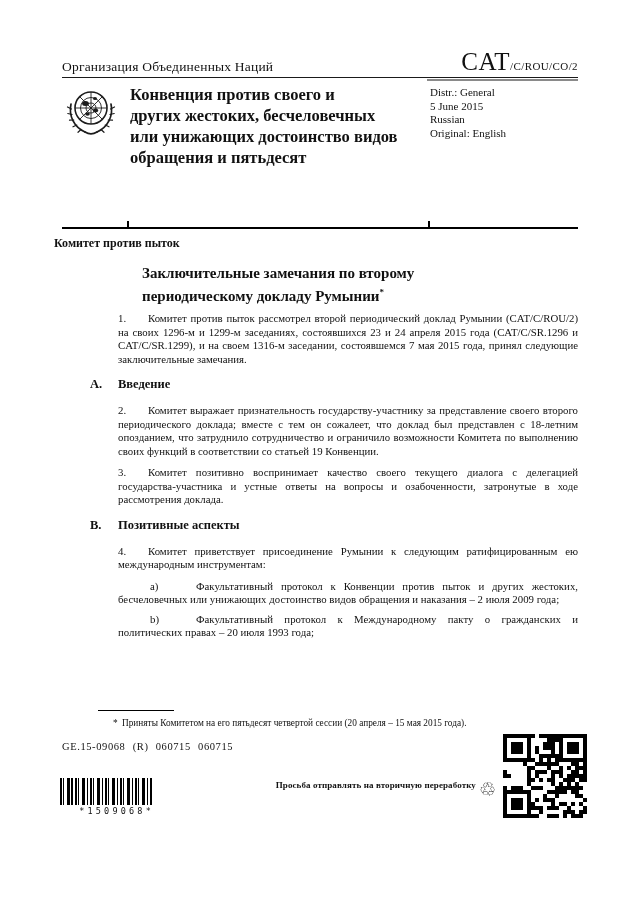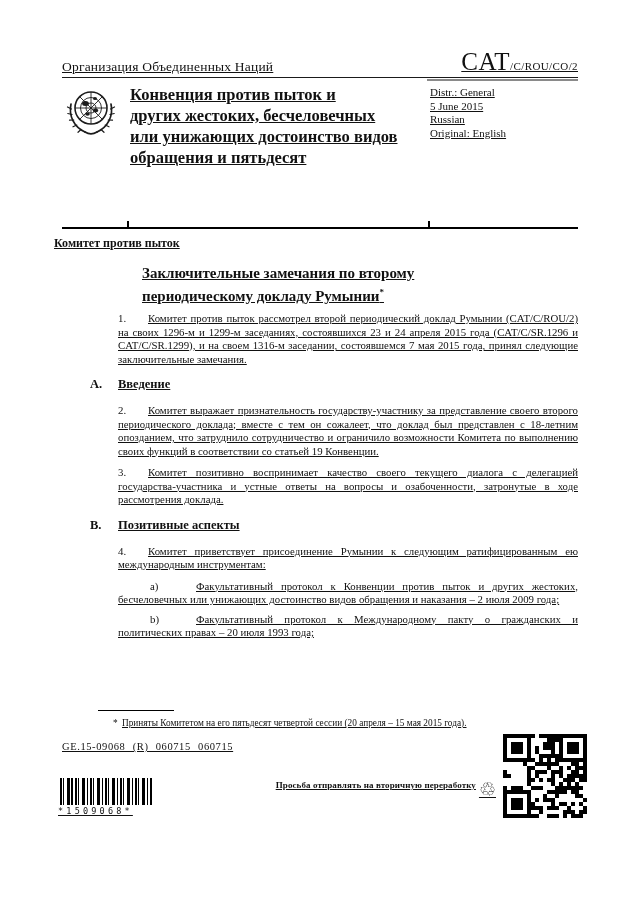--- a/index.html
+++ b/index.html
@@ -2,21 +2,21 @@
 <html><head>
 <meta charset="utf-8">
 <style>
   * { margin:0; padding:0; box-sizing:border-box; }
   html,body { background:#fff; }
   body {
     width:640px; height:905px; position:relative; overflow:hidden;
     font-family:"Liberation Serif","DejaVu Serif",serif;
     color:#111;
   }
-  .abs { position:absolute;text-decoration:underline; }
+  .abs { position:absolute; }
 
   
   .org-name { left:62px; top:59px; font-size:13.5px; letter-spacing:.2px; }
   .doc-symbol { top:48px; right:62px; white-space:nowrap; }
   .doc-symbol .big { font-size:25px; letter-spacing:.5px; }
   .doc-symbol .small { font-size:11px; letter-spacing:.4px; }
   .rule-top { left:62px; top:77px; width:516px; height:1px; background:#1a1a1a; }
   .rule-top-right { left:427px; top:79px; width:151px; height:2px; background:#8a8a8a; }
 
   
@@ -43,21 +43,21 @@
   
   .footnote-rule { left:98px; top:710px; width:76px; height:1px; background:#000; }
   .footnote { left:98px; top:718px; width:470px; font-size:9.3px; line-height:11px; white-space:nowrap; }
   .footnote .fn-mark { display:inline-block; width:9px; margin-left:15px; }
 
   
   .ge-number { left:62px; top:741px; font-size:10.5px; letter-spacing:.6px; word-spacing:4px; }
   .barcode { left:60px; top:778px; width:92px; height:27px; background:
       repeating-linear-gradient(90deg,#000 0 2px,#fff 2px 3px,#000 3px 4px,#fff 4px 7px,#000 7px 10px,#fff 10px 11.5px,#000 11.5px 12.5px,#fff 12.5px 15px);
   }
-  .barcode-text { left:58px; top:806px; width:96px; font-family:"DejaVu Sans Mono",monospace; font-size:8.5px; letter-spacing:3.2px; text-align:left; white-space:nowrap; }
+  .barcode-text { left:58px; top:806px; width:96px; font-family:"DejaVu Sans Mono",monospace; font-size:8.5px; letter-spacing:3.2px; text-align:right; white-space:nowrap; }
   .recycle-line { left:230px; top:780px; width:266px; height:24px; display:flex; justify-content:flex-end; gap:3px; }
   .recycle-text { font-size:9px; font-weight:bold; letter-spacing:.1px; white-space:nowrap; }
   .recycle-glyph { font-family:"DejaVu Sans",sans-serif; font-size:19px; line-height:19px; color:#222; }
   .qr { left:503px; top:734px; width:84px; height:84px; }
 </style>
 </head>
 <body>
 
 <div class="abs org-name">Организация Объединенных Наций</div>
 <div class="abs doc-symbol"><span class="big">CAT</span><span class="small">/C/ROU/CO/2</span></div>
@@ -83,21 +83,21 @@
       <path d="M49,20 C51.5,32 46,43 35,48"></path>
       <path d="M23,48 C27,50.5 31,50.5 35,48"></path>
     </g>
     <g stroke="#1c1c1c" stroke-width="1.2" stroke-linecap="round">
       <path d="M9.5,25 l-4,-2 M10,30.5 l-4.2,-1 M11.8,36 l-4.3,.2 M14.8,41 l-3.8,1.8 M19,45.5 l-3,2.8"></path>
       <path d="M48.5,25 l4,-2 M48,30.5 l4.2,-1 M46.2,36 l4.3,.2 M43.2,41 l3.8,1.8 M39,45.5 l3,2.8"></path>
     </g>
   </svg>
 </div>
 <div class="abs mast-title">
-  <div>Конвенция против пыток и</div>
+  <div>Конвенция против своего и</div>
   <div>других жестоких, бесчеловечных</div>
   <div>или унижающих достоинство видов</div>
   <div>обращения и пятьдесят</div>
 </div>
 <div class="abs distr-block">
   <div>Distr.: General</div>
   <div>5 June 2015</div>
   <div>Russian</div>
   <div>Original: English</div>
 </div>

